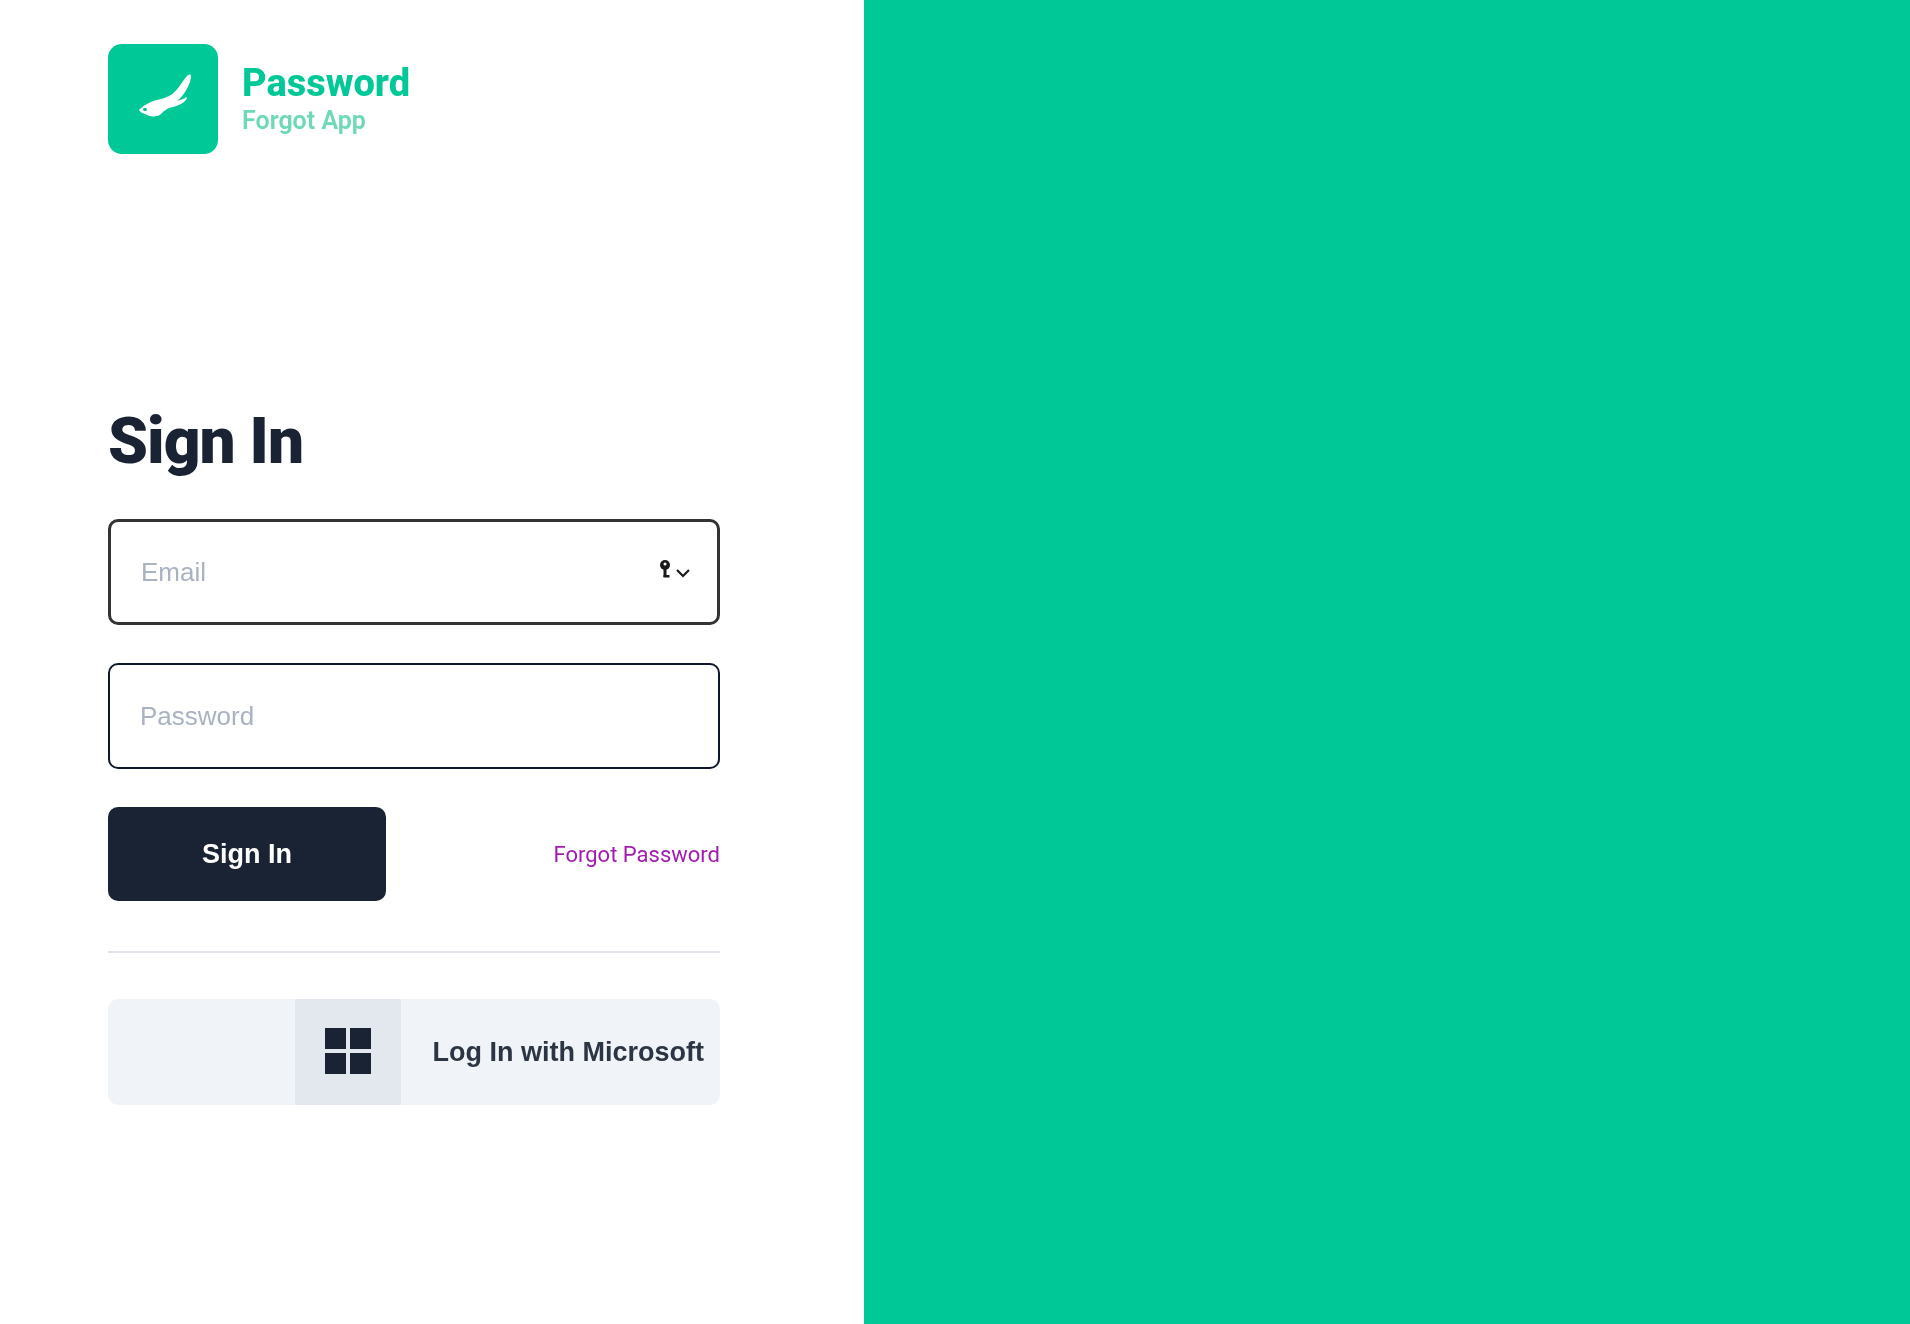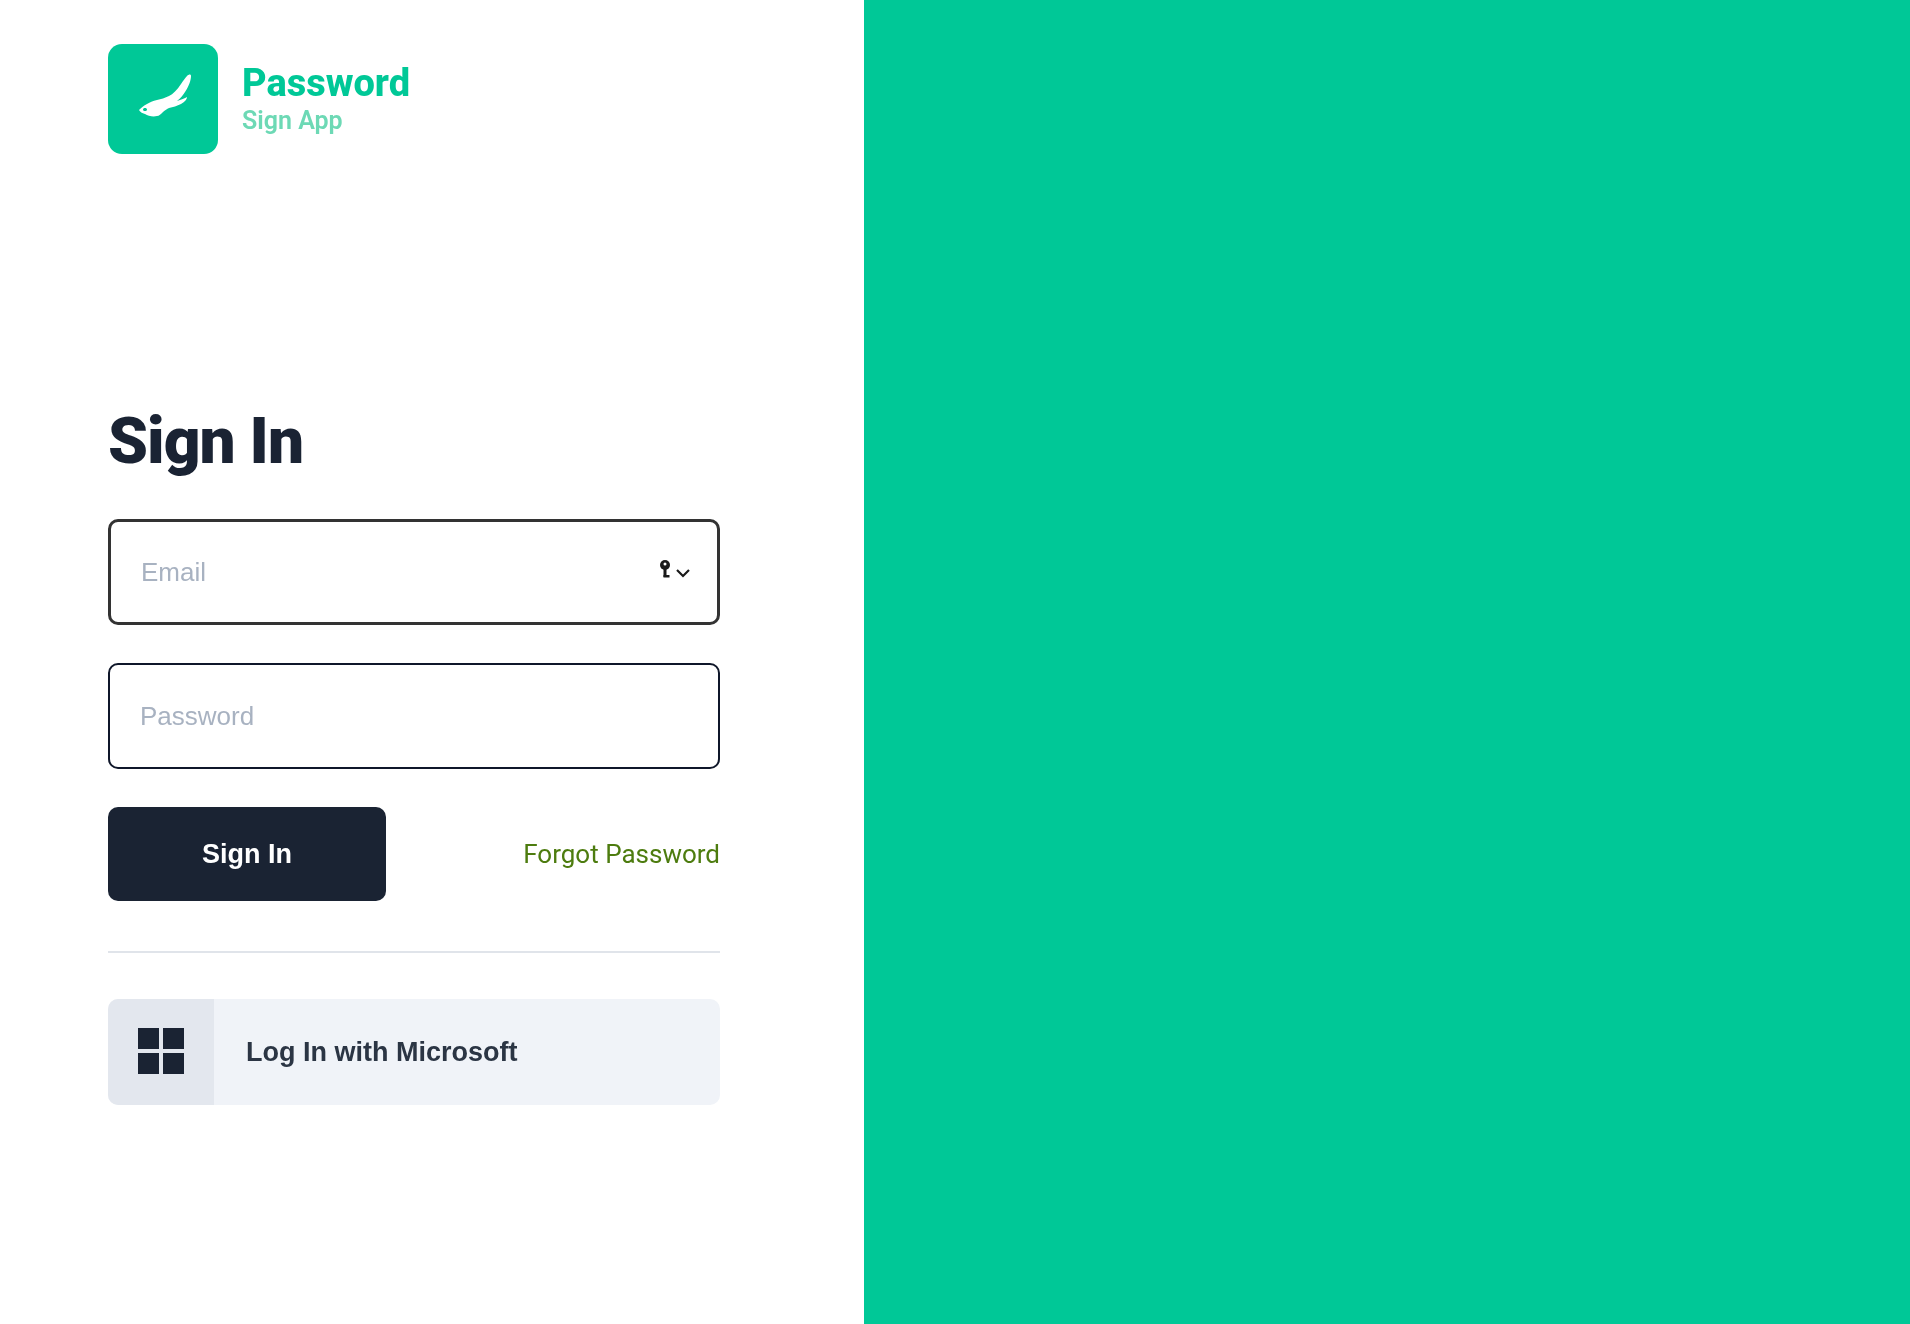--- a/index.html
+++ b/index.html
@@ -124,44 +124,45 @@
       background: #1a2333;
       color: #fff;
       border: none;
       border-radius: 10px;
       font-size: 27px;
       font-weight: 700;
       cursor: pointer;
     }
     
     .forgot-link {
-      font-size: 26px;
-      color: #4d7c0f;
+      font-size: 22px;
+      color: #a21caf;
       text-decoration: none;
       cursor: pointer;
     }
     
     .divider {
       width: 612px;
       height: 2px;
       background: #e0e4ea;
       margin-bottom: 46px;
     }
     
     .sso-button {
       width: 612px;
       height: 106px;
       background: #f0f3f8;
       border: none;
       border-radius: 10px;
       display: flex;
       align-items: center;
       cursor: pointer;
-      padding: 0;
+      padding: 16px;
       overflow: hidden;
+      justify-content: flex-end;
     }
     
     .sso-icon-box {
       width: 106px;
       height: 106px;
       background: #e3e7ee;
       display: flex;
       align-items: center;
       justify-content: center;
     }
@@ -181,21 +182,21 @@
   <div class="logo-section">
     <div class="logo-box">
       <span>
         <svg width="64" height="50" viewBox="0 0 64 50" fill="none">
           <path d="M 8 38 C 12 34 18 30 26 28 C 30 27 34 26 38 24 C 42 22 46 18 50 12 C 52 9 54 6 56 4 C 58 2 60 2 60 4 C 60 8 58 14 54 20 C 52 23 50 26 46 29 C 50 28 54 26 56 25 C 56 27 54 30 50 32 C 46 34 42 35 38 36 C 36 37 34 38 32 40 C 30 42 28 44 26 44 C 22 45 17 44 14 42 C 11 41 9 40 8 38 Z M 14 36 C 13 36 12 36.5 12 37.5 C 12 38.5 13 39 14 39 C 15 39 16 38.5 16 37.5 C 16 36.5 15 36 14 36 Z" fill="white"></path>
         </svg>
       </span>
     </div>
     <div class="brand-text">
       <div class="brand-title">Password</div>
-      <div class="brand-subtitle">Sign App</div>
+      <div class="brand-subtitle">Forgot App</div>
     </div>
   </div>
 
   <h1 class="signin-title">Sign In</h1>
 
   <div class="input-wrapper">
     <input type="email" class="input-field" autofocus="" placeholder="Email" style="">
     <div class="key-dropdown">
       <span>
         <svg width="14" height="20" viewBox="0 0 14 20" fill="#1a1a1a">

